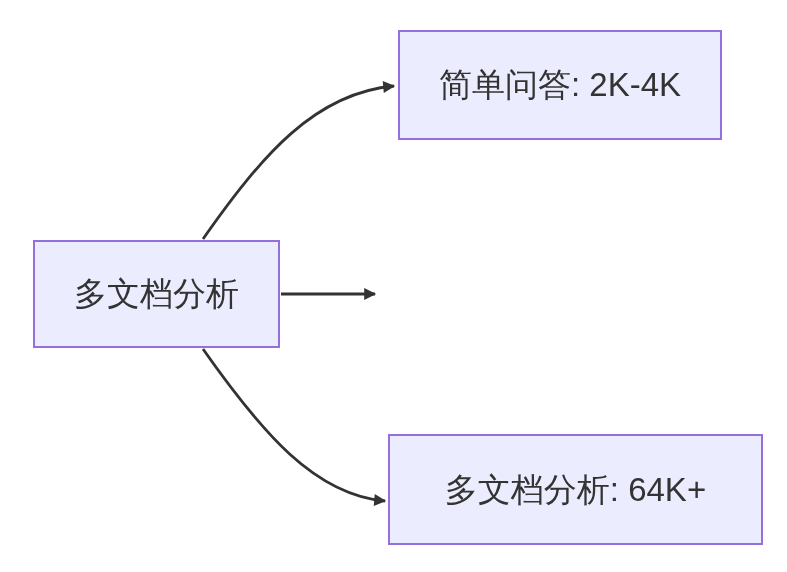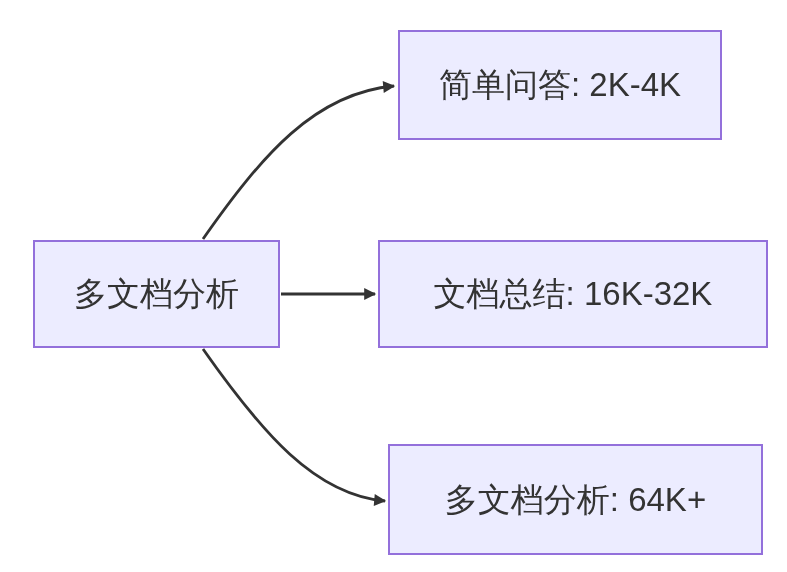--- a/index.html
+++ b/index.html
@@ -38,21 +38,21 @@
     border: 2px solid var(--node-border, #9370DB);
     color: var(--text-color, #333333);
     font-size: 33px;
     line-height: 1.2;
     white-space: nowrap;
     text-align: center;
   }
   .node-root    { left: 33px;  top: 240px; width: 247px; height: 108px; }
   .node-child-0 { left: 398px; top: 30px;  width: 324px; height: 110px; }
   .node-child-1 { left: 378px; top: 240px; width: 390px; height: 108px; }
-  .node-child-2 { left: 388px; top: 444px; width: 375px; height: 111px; }
+  .node-child-2 { left: 388px; top: 434px; width: 375px; height: 111px; }
 </style>
 </head>
 <body>
 
 <div class="canvas">
 
   <svg class="edge-layer" viewBox="0 0 787 572" xmlns="http://www.w3.org/2000/svg">
     <defs>
       <marker id="arrowhead" viewBox="0 0 10 10" refX="9" refY="5" markerUnits="userSpaceOnUse" markerWidth="15" markerHeight="12" orient="auto">
         <path d="M0,0 L10,5 L0,10 z" fill="#333333"></path>
@@ -64,21 +64,18 @@
   </svg>
 
   <div class="node node-root">
     <span>多文档分析</span>
   </div>
 
   <div class="node node-child-0">
     <span>简单问答: 2K-4K</span>
   </div>
 
-  <div class="node node-child-1">
-    <span>文档总结: 16K-32K</span>
-  </div>
 
   <div class="node node-child-2">
     <span>多文档分析: 64K+</span>
   </div>
 
 </div>
 
 </body></html>

